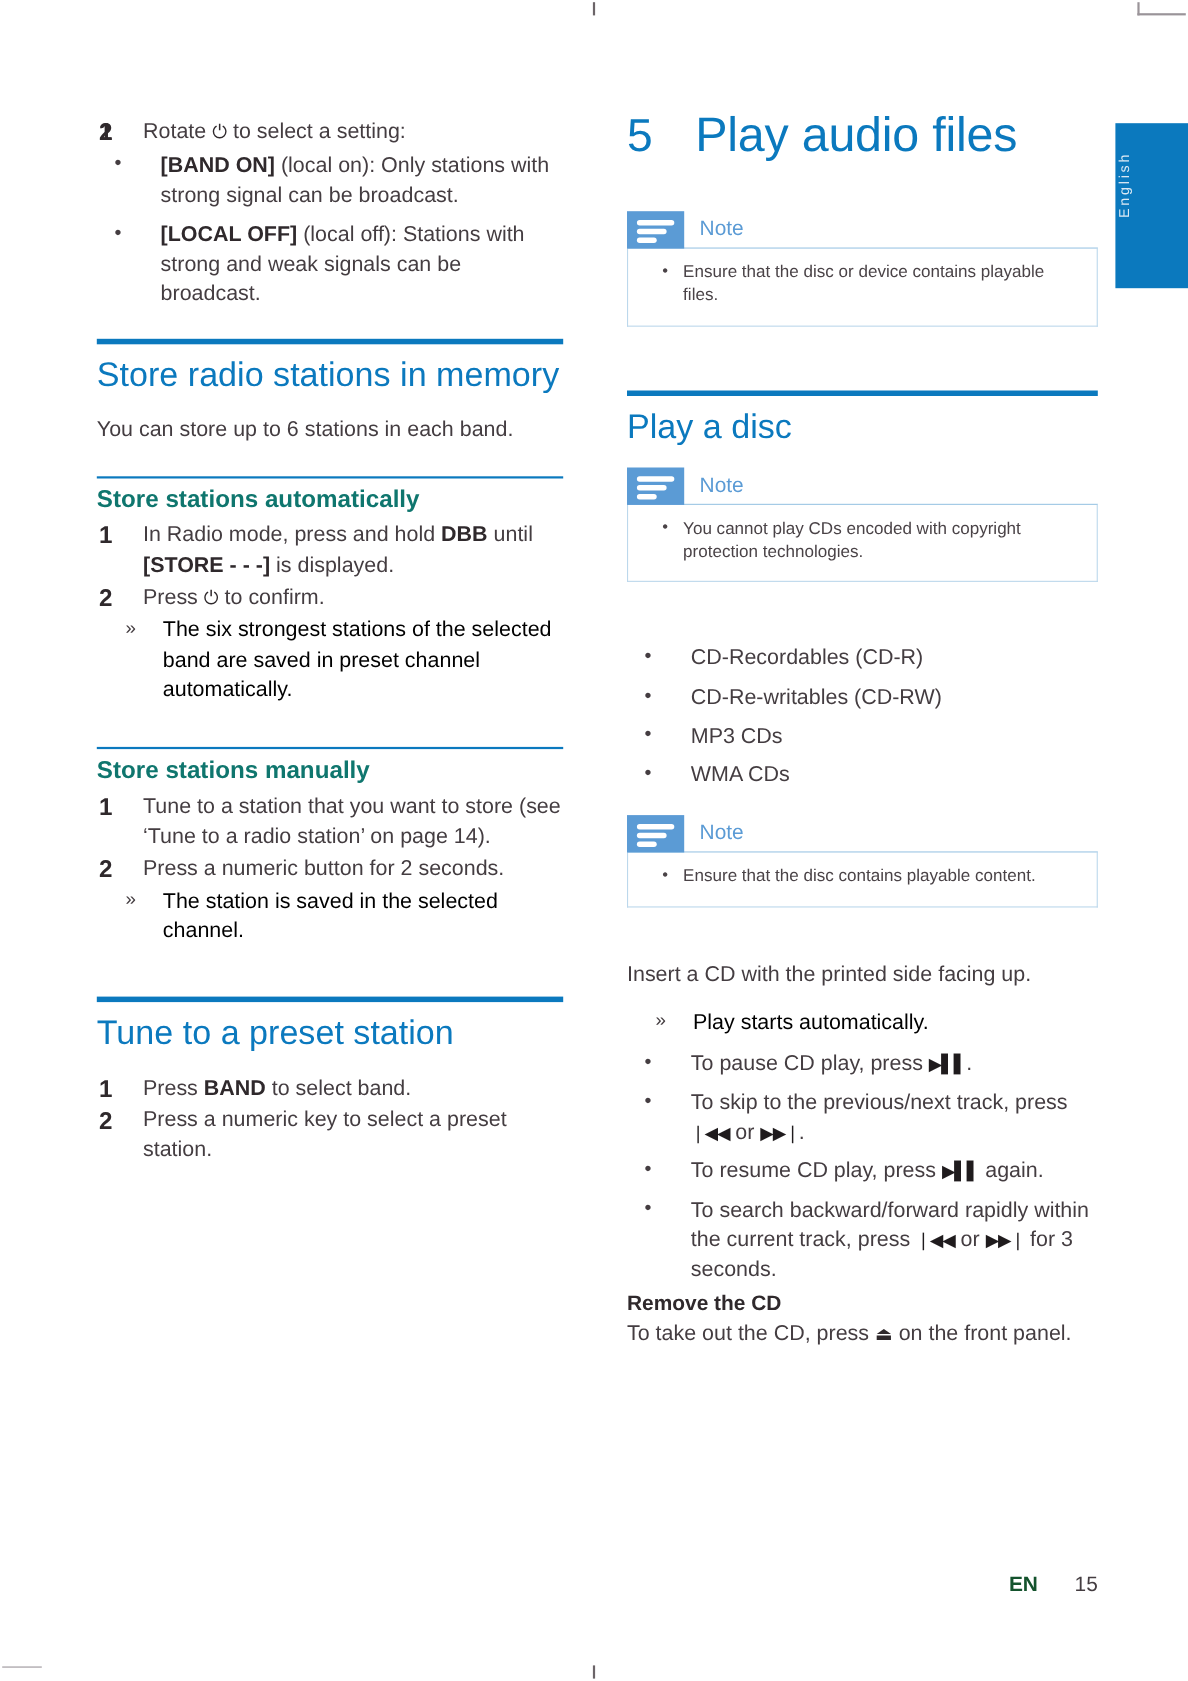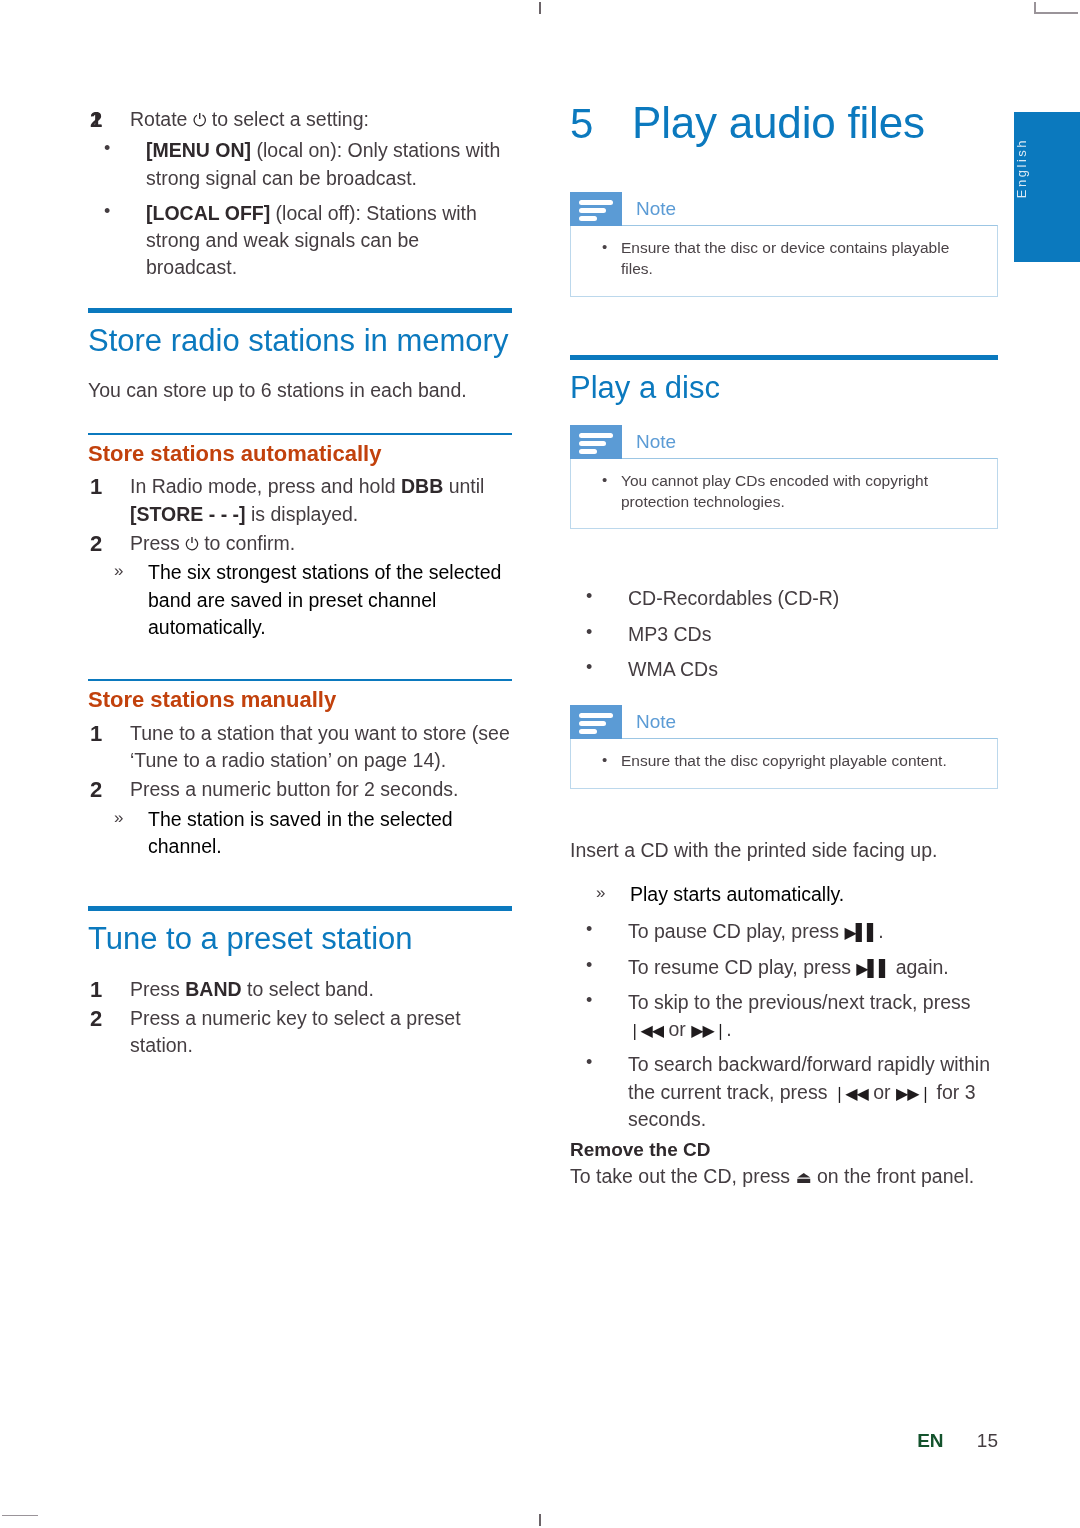--- a/index.html
+++ b/index.html
@@ -97,21 +97,21 @@
     font-size: 31px;
     line-height: 1.18;
     font-weight: normal;
     margin: 0 0 18px 0;
   }
   .h2-rule {
     border-top: 2px solid #0b79be;
     margin-bottom: 6px;
   }
   .h2 {
-    color: #c2410c;
+    color: #0f766e;
     font-size: 22px;
     font-weight: bold;
     margin: 0 0 6px 0;
     line-height: 1.2;
   }
   .h3 {
     font-size: 19px;
     font-weight: bold;
     color: #2f292c;
     margin: 4px 0 2px 0;
@@ -302,21 +302,21 @@
         <span class="n">1</span>
       </li>
       <li>
         <span class="n">2</span>
         <span>Rotate <span class="sym">⏻</span> to select a setting:</span>
       </li>
     </ol>
 
     <ul class="bullets">
       <li>
-        <span><b>[MENU ON]</b> (local on): Only stations with strong signal can be broadcast.</span>
+        <span><b>[BAND ON]</b> (local on): Only stations with strong signal can be broadcast.</span>
       </li>
       <li>
         <span><b>[LOCAL OFF]</b> (local off): Stations with strong and weak signals can be broadcast.</span>
       </li>
     </ul>
 
     <div style="height:18px"></div>
 
     <div class="h1-rule"></div>
     <h1 class="h1">Store radio stations in memory</h1>
@@ -419,58 +419,59 @@
         <ul>
           <li>You cannot play CDs encoded with copyright protection technologies.</li>
         </ul>
       </div>
     </div>
 
     <div style="height:24px"></div>
 
     <ul class="bullets" style="margin-top:8px;">
       <li>CD-Recordables (CD-R)</li>
+      <li>CD-Re-writables (CD-RW)</li>
       <li>MP3 CDs</li>
       <li>WMA CDs</li>
     </ul>
 
     <div style="height:14px"></div>
 
     <div class="note">
       <div class="note-head">
         <div class="note-icon">
           <i class="l1"></i>
             <i class="l2"></i>
             <i class="l3"></i>
         </div>
         <div class="note-title">Note</div>
       </div>
       <div class="note-body">
         <ul>
-          <li>Ensure that the disc copyright playable content.</li>
+          <li>Ensure that the disc contains playable content.</li>
         </ul>
       </div>
     </div>
 
     <div style="height:24px"></div>
 
     <p class="body tight">Insert a CD with the printed side facing up.</p>
     <ul class="arrows">
       <li>Play starts automatically.</li>
     </ul>
 
     <ul class="bullets" style="margin-top:10px;">
       <li>
         <span>To pause CD play, press <span class="sym-b">▶▌▌</span>.</span>
       </li>
       <li>
+        <span>To skip to the previous/next track, press <span class="sym-b">❘◀◀</span> or <span class="sym-b">▶▶❘</span>.</span>
+      </li>
+      <li>
         <span>To resume CD play, press <span class="sym-b">▶▌▌</span> again.</span>
-      </li>
-      <li>
-        <span>To skip to the previous/next track, press <span class="sym-b">❘◀◀</span> or <span class="sym-b">▶▶❘</span>.</span>
       </li>
       <li style="margin-bottom:0;">
         <span>To search backward/forward rapidly within the current track, press <span class="sym-b">❘◀◀</span> or <span class="sym-b">▶▶❘</span> for 3 seconds.</span>
       </li>
     </ul>
 
     <h3 class="h3">Remove the CD</h3>
     <p class="body">To take out the CD, press <span class="sym">⏏</span> on the front panel.</p>
   </div>
 

